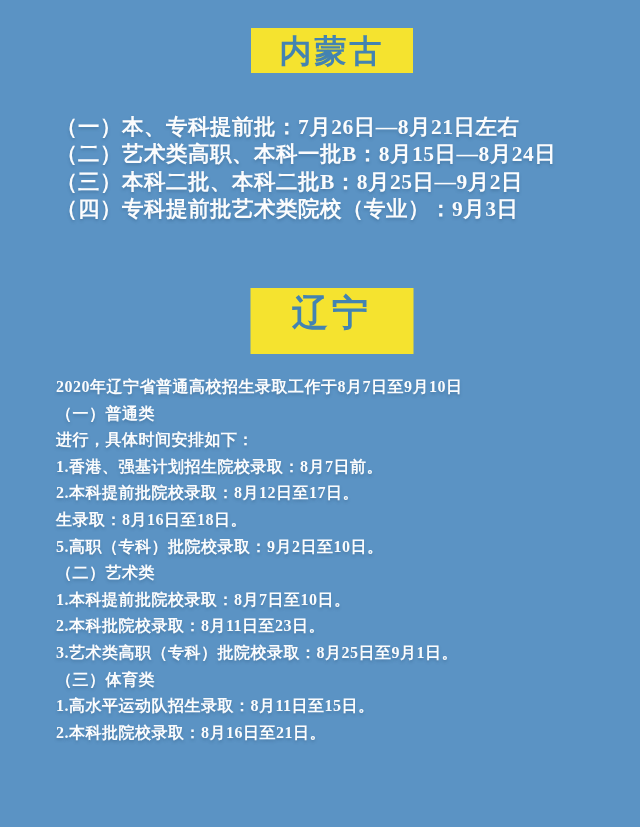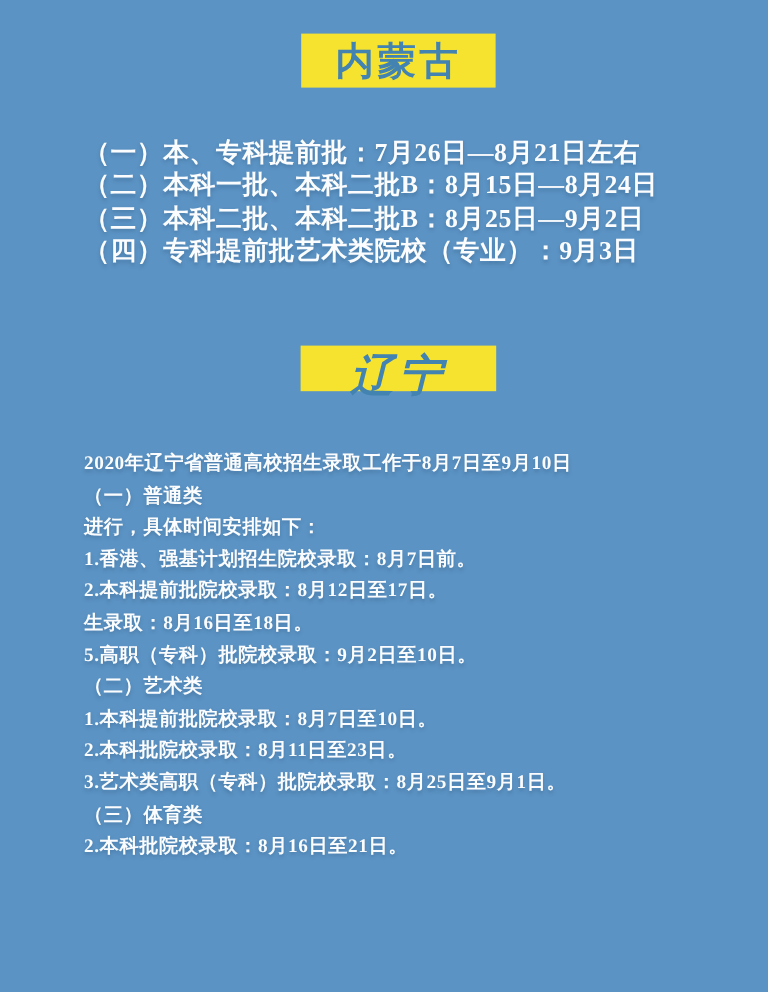--- a/index.html
+++ b/index.html
@@ -35,29 +35,28 @@
     top: 28px;
     width: 162px;
     height: 45px;
     line-height: 46px;
     font-size: 32px;
     letter-spacing: 3px;
   }
   .badge-ln {
     top: 288px;
     width: 163px;
-    height: 38px;
+    height: 66px;
     line-height: 50px;
     font-size: 36px;
     letter-spacing: 4px;
-    font-style: italic;
   }
   .lines {
     position: absolute;
-    left: 70px;
+    left: 56px;
     width: 560px;
   }
   .lines-nmg {
     top: 114px;
     font-size: 21.5px;
     line-height: 27.25px;
   }
   .lines-ln {
     top: 374px;
     font-size: 16px;
@@ -73,36 +72,37 @@
 </style>
 </head>
 <body>
 
 <div class="card">
 
   <div class="badge badge-nmg">内蒙古</div>
 
   <div class="lines lines-nmg">
     <div class="text-line">（一）本、专科提前批：7月26日—8月21日左右</div>
-    <div class="text-line">（二）本科一批、本科二批B：8月15日—8月24日</div>
+    <div class="text-line">（二）艺术类高职、本科一批B：8月15日—8月24日</div>
     <div class="text-line">（三）本科二批、本科二批B：8月25日—9月2日</div>
     <div class="text-line">（四）专科提前批艺术类院校（专业）：9月3日</div>
   </div>
 
   <div class="badge badge-ln">辽宁</div>
 
   <div class="lines lines-ln">
     <div class="text-line">2020年辽宁省普通高校招生录取工作于8月7日至9月10日</div>
     <div class="text-line">（一）普通类</div>
     <div class="text-line">进行，具体时间安排如下：</div>
     <div class="text-line">1.香港、强基计划招生院校录取：8月7日前。</div>
     <div class="text-line">2.本科提前批院校录取：8月12日至17日。</div>
     <div class="text-line">生录取：8月16日至18日。</div>
     <div class="text-line">5.高职（专科）批院校录取：9月2日至10日。</div>
     <div class="text-line">（二）艺术类</div>
     <div class="text-line">1.本科提前批院校录取：8月7日至10日。</div>
     <div class="text-line">2.本科批院校录取：8月11日至23日。</div>
     <div class="text-line">3.艺术类高职（专科）批院校录取：8月25日至9月1日。</div>
     <div class="text-line">（三）体育类</div>
+    <div class="text-line">1.高水平运动队招生录取：8月11日至15日。</div>
     <div class="text-line">2.本科批院校录取：8月16日至21日。</div>
   </div>
 
 </div>
 
 </body></html>

